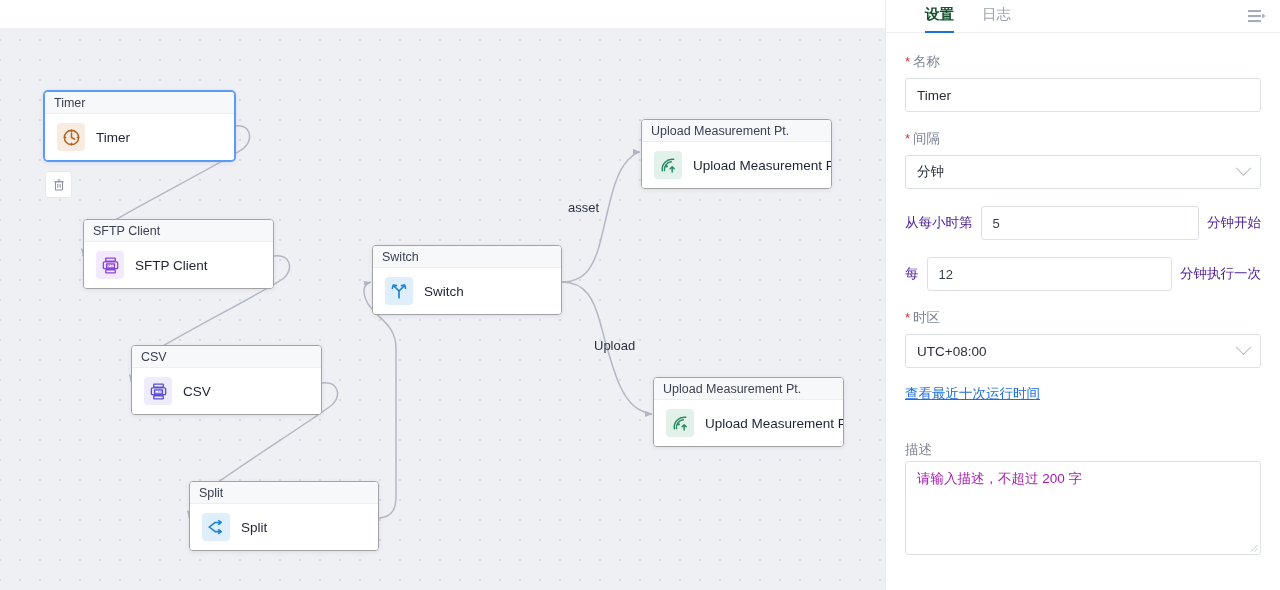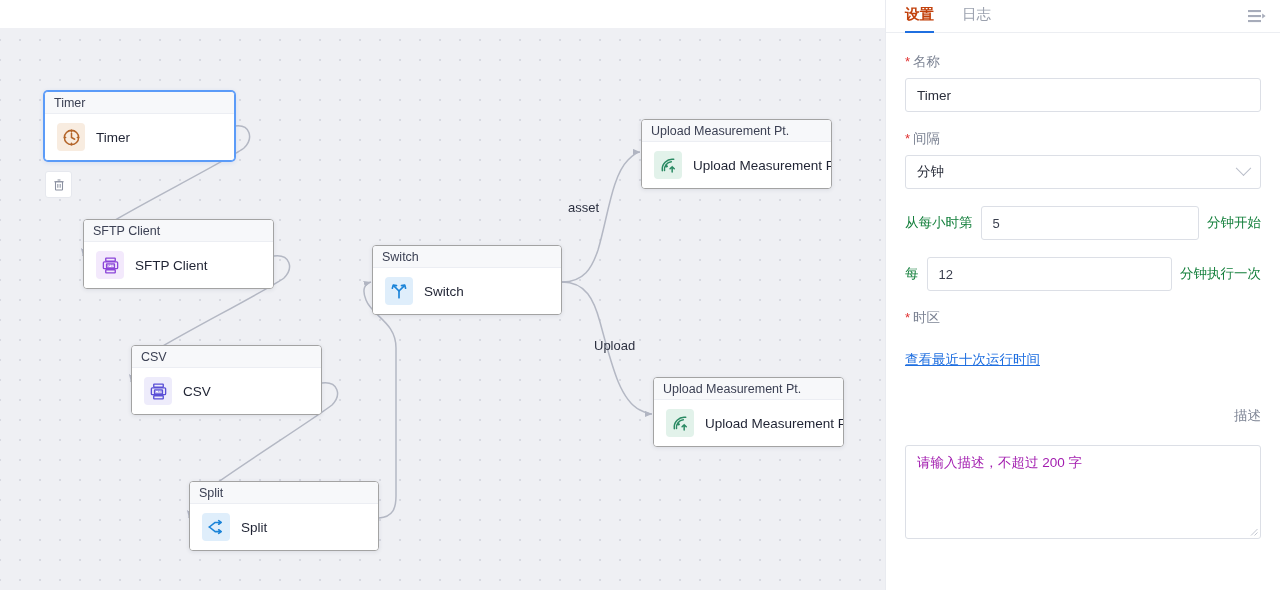--- a/index.html
+++ b/index.html
@@ -107,21 +107,21 @@
     background: #fff;
   }
   .tab {
     position: relative;
     font-size: 14.5px;
     padding-bottom: 8px;
     cursor: pointer;
     color: #9ba1ae;
     white-space: nowrap;
   }
-  .tab.active { color: #c2410c; font-weight: bold; }
+  .tab.active { color: #14532d; font-weight: bold; margin-left: 20px; }
   .tab.active::after {
     content: "";
     position: absolute;
     left: 0; right: 0; bottom: -1px;
     height: 2.5px;
     background: #1f6fe0;
   }
   #panel-collapse {
     position: absolute;
     right: 12px; top: 6px;
@@ -163,40 +163,39 @@
     flex: 0 0 auto;
   }
   .row-inline {
     display: flex;
     align-items: center;
     gap: 8px;
     margin-top: 17px;
   }
   .row-inline .side-text {
     font-size: 13.5px;
-    color: #15803d;
+    color: #4c1d95;
     white-space: nowrap;
     flex: 0 0 auto;
   }
   .row-inline .ctrl { flex: 1 1 auto; }
   .num-val { font-size: 13px; color: #3a3f4e; }
   .link {
     display: inline-block;
     margin-top: 17px;
     font-size: 13.5px;
     color: #1f6fe0;
     text-decoration: underline;
     cursor: pointer;
   }
   .desc-label {
     font-size: 13.5px;
     color: #7d8494;
     margin-top: 38px;
-    margin-bottom: 20px;
-    text-align: right;
+    margin-bottom: 2px;
   }
   .textarea {
     position: relative;
     width: 100%;
     height: 94px;
     border: 1px solid #dcdfe6;
     border-radius: 3px;
     background: #fff;
     padding: 8px 11px;
     font-size: 13.5px;
@@ -434,20 +433,24 @@
         </span>
         <span class="side-text">分钟执行一次</span>
       </div>
 
       
       <div class="field mt18">
         <div class="field-label">
           <span class="req-star">*</span>
           <span>时区</span>
         </div>
+        <div class="ctrl select">
+          <span>UTC+08:00</span>
+          <span class="chev"></span>
+        </div>
       </div>
 
       
       <a class="link">查看最近十次运行时间</a>
 
       
       <div class="desc-label">描述</div>
       <div class="textarea">
         <span>请输入描述，不超过 200 字</span>
         <span class="resize-grip">

